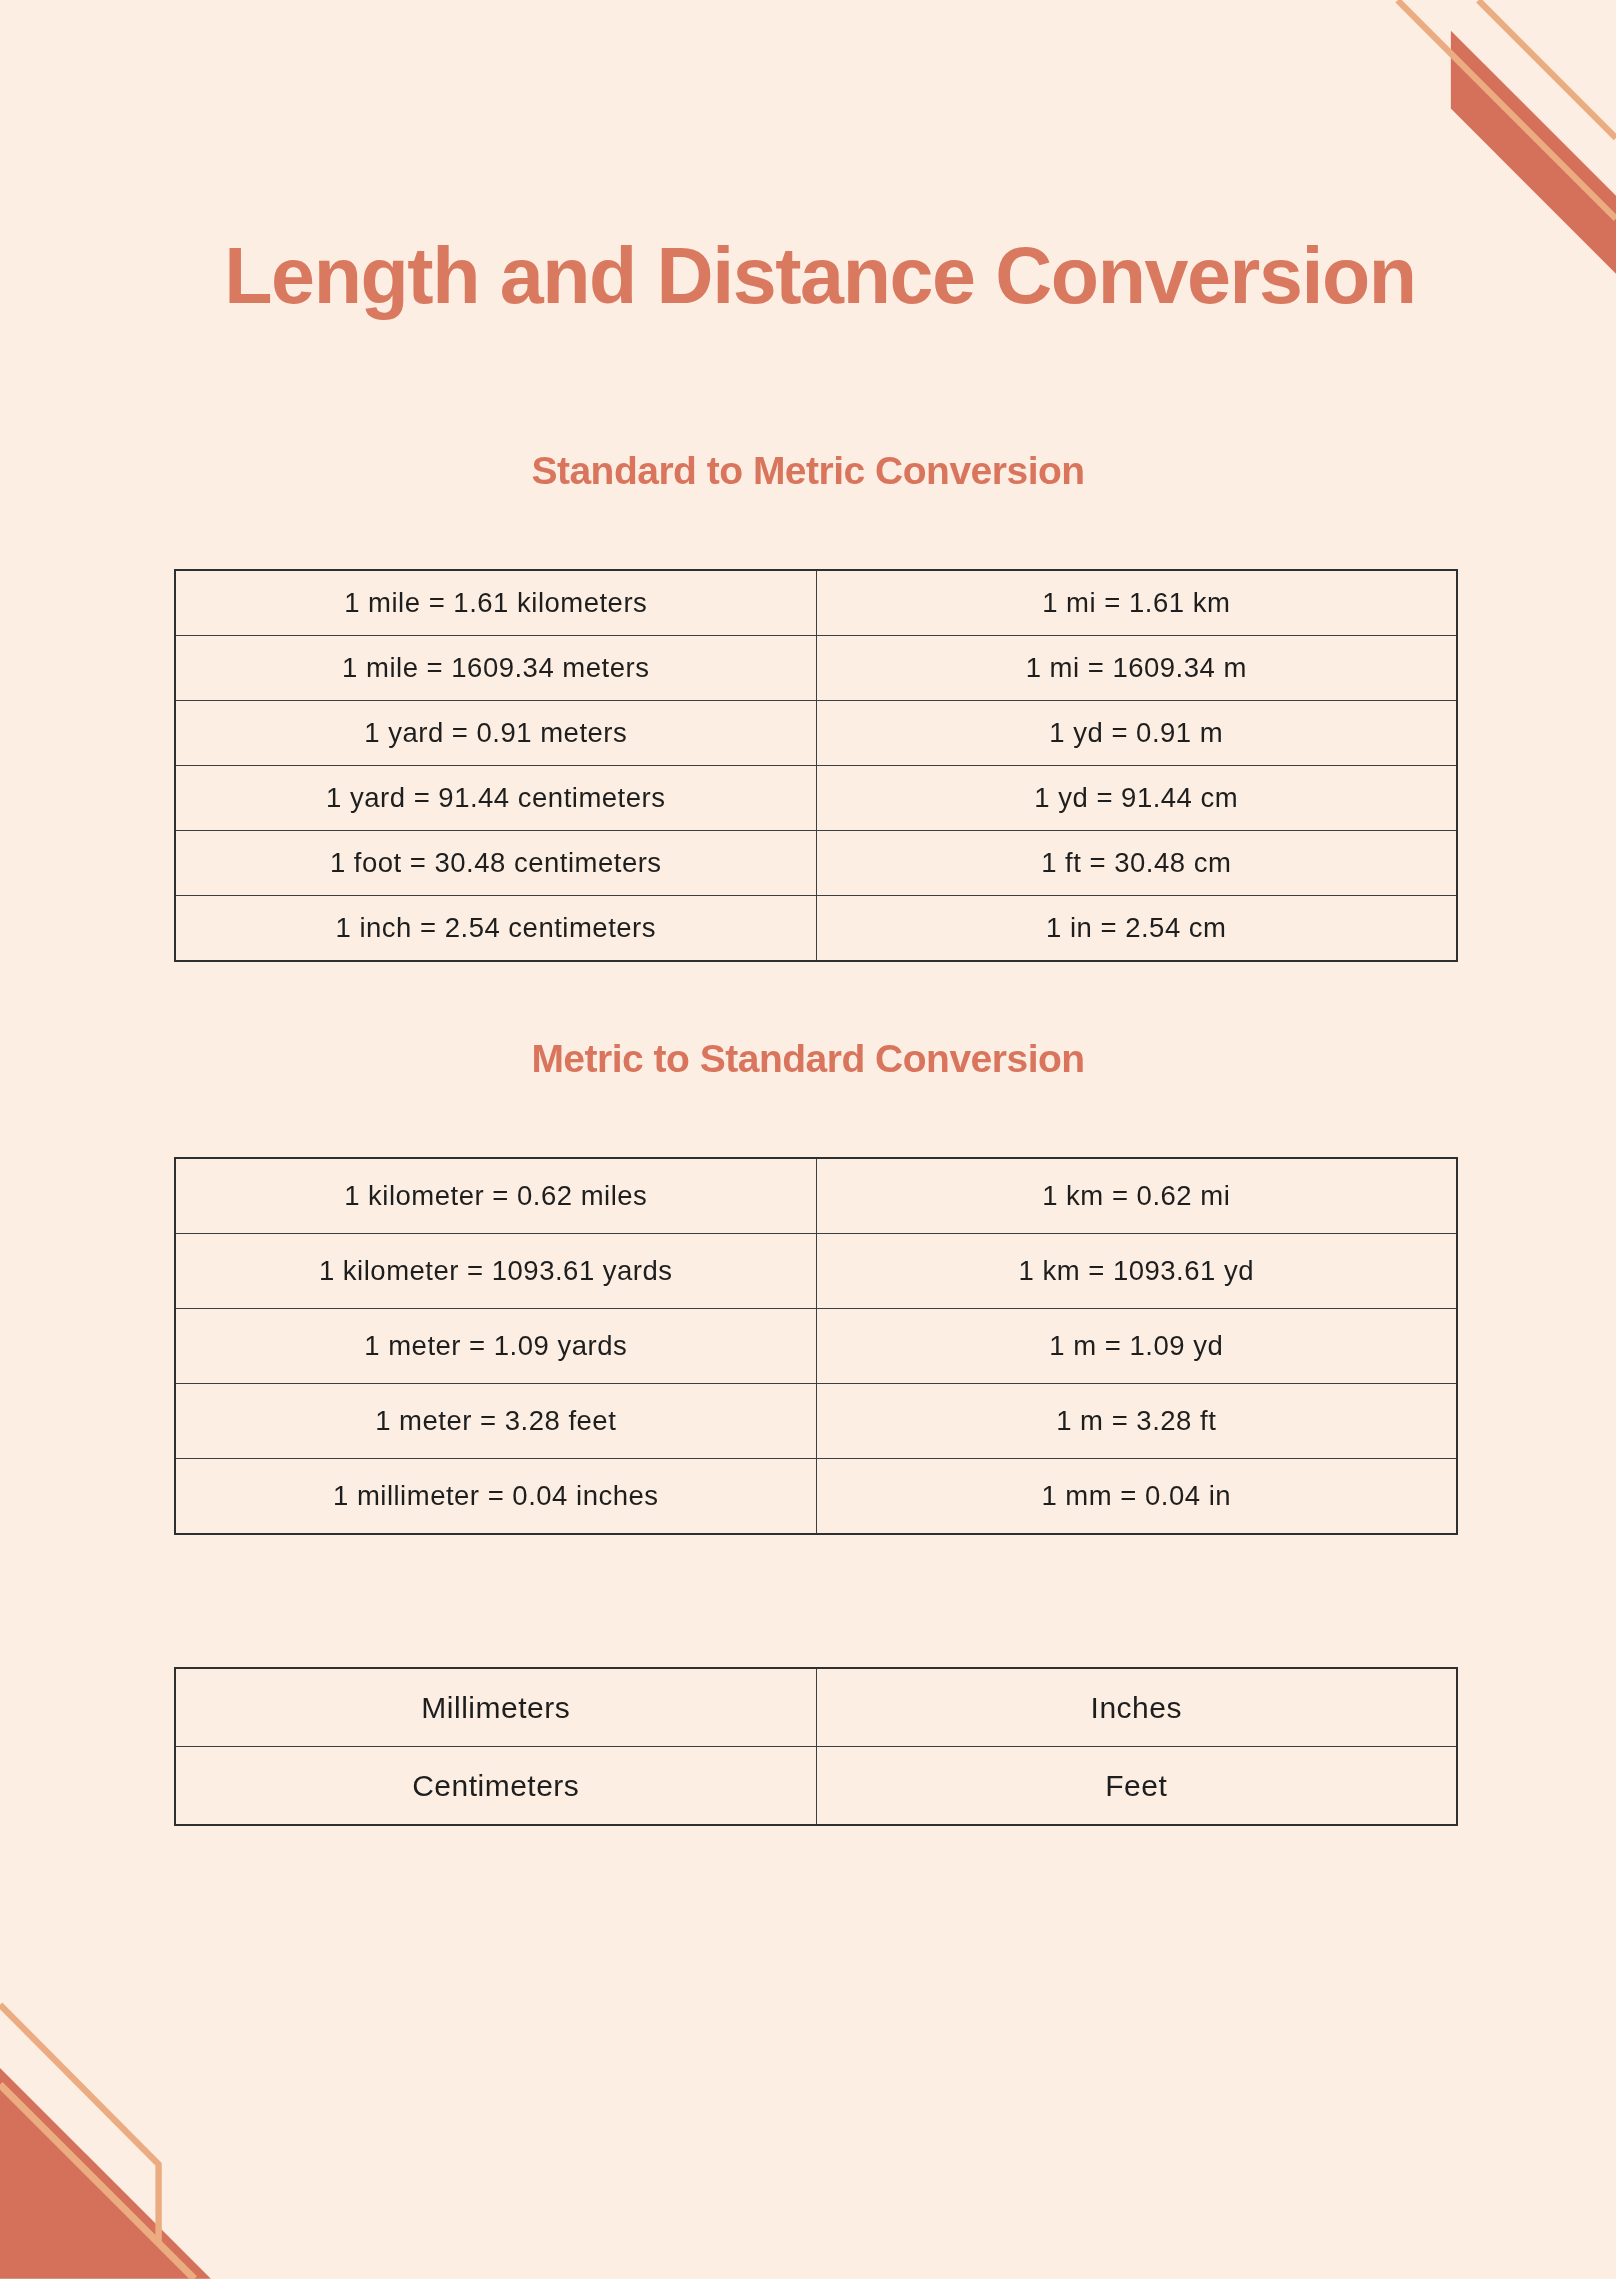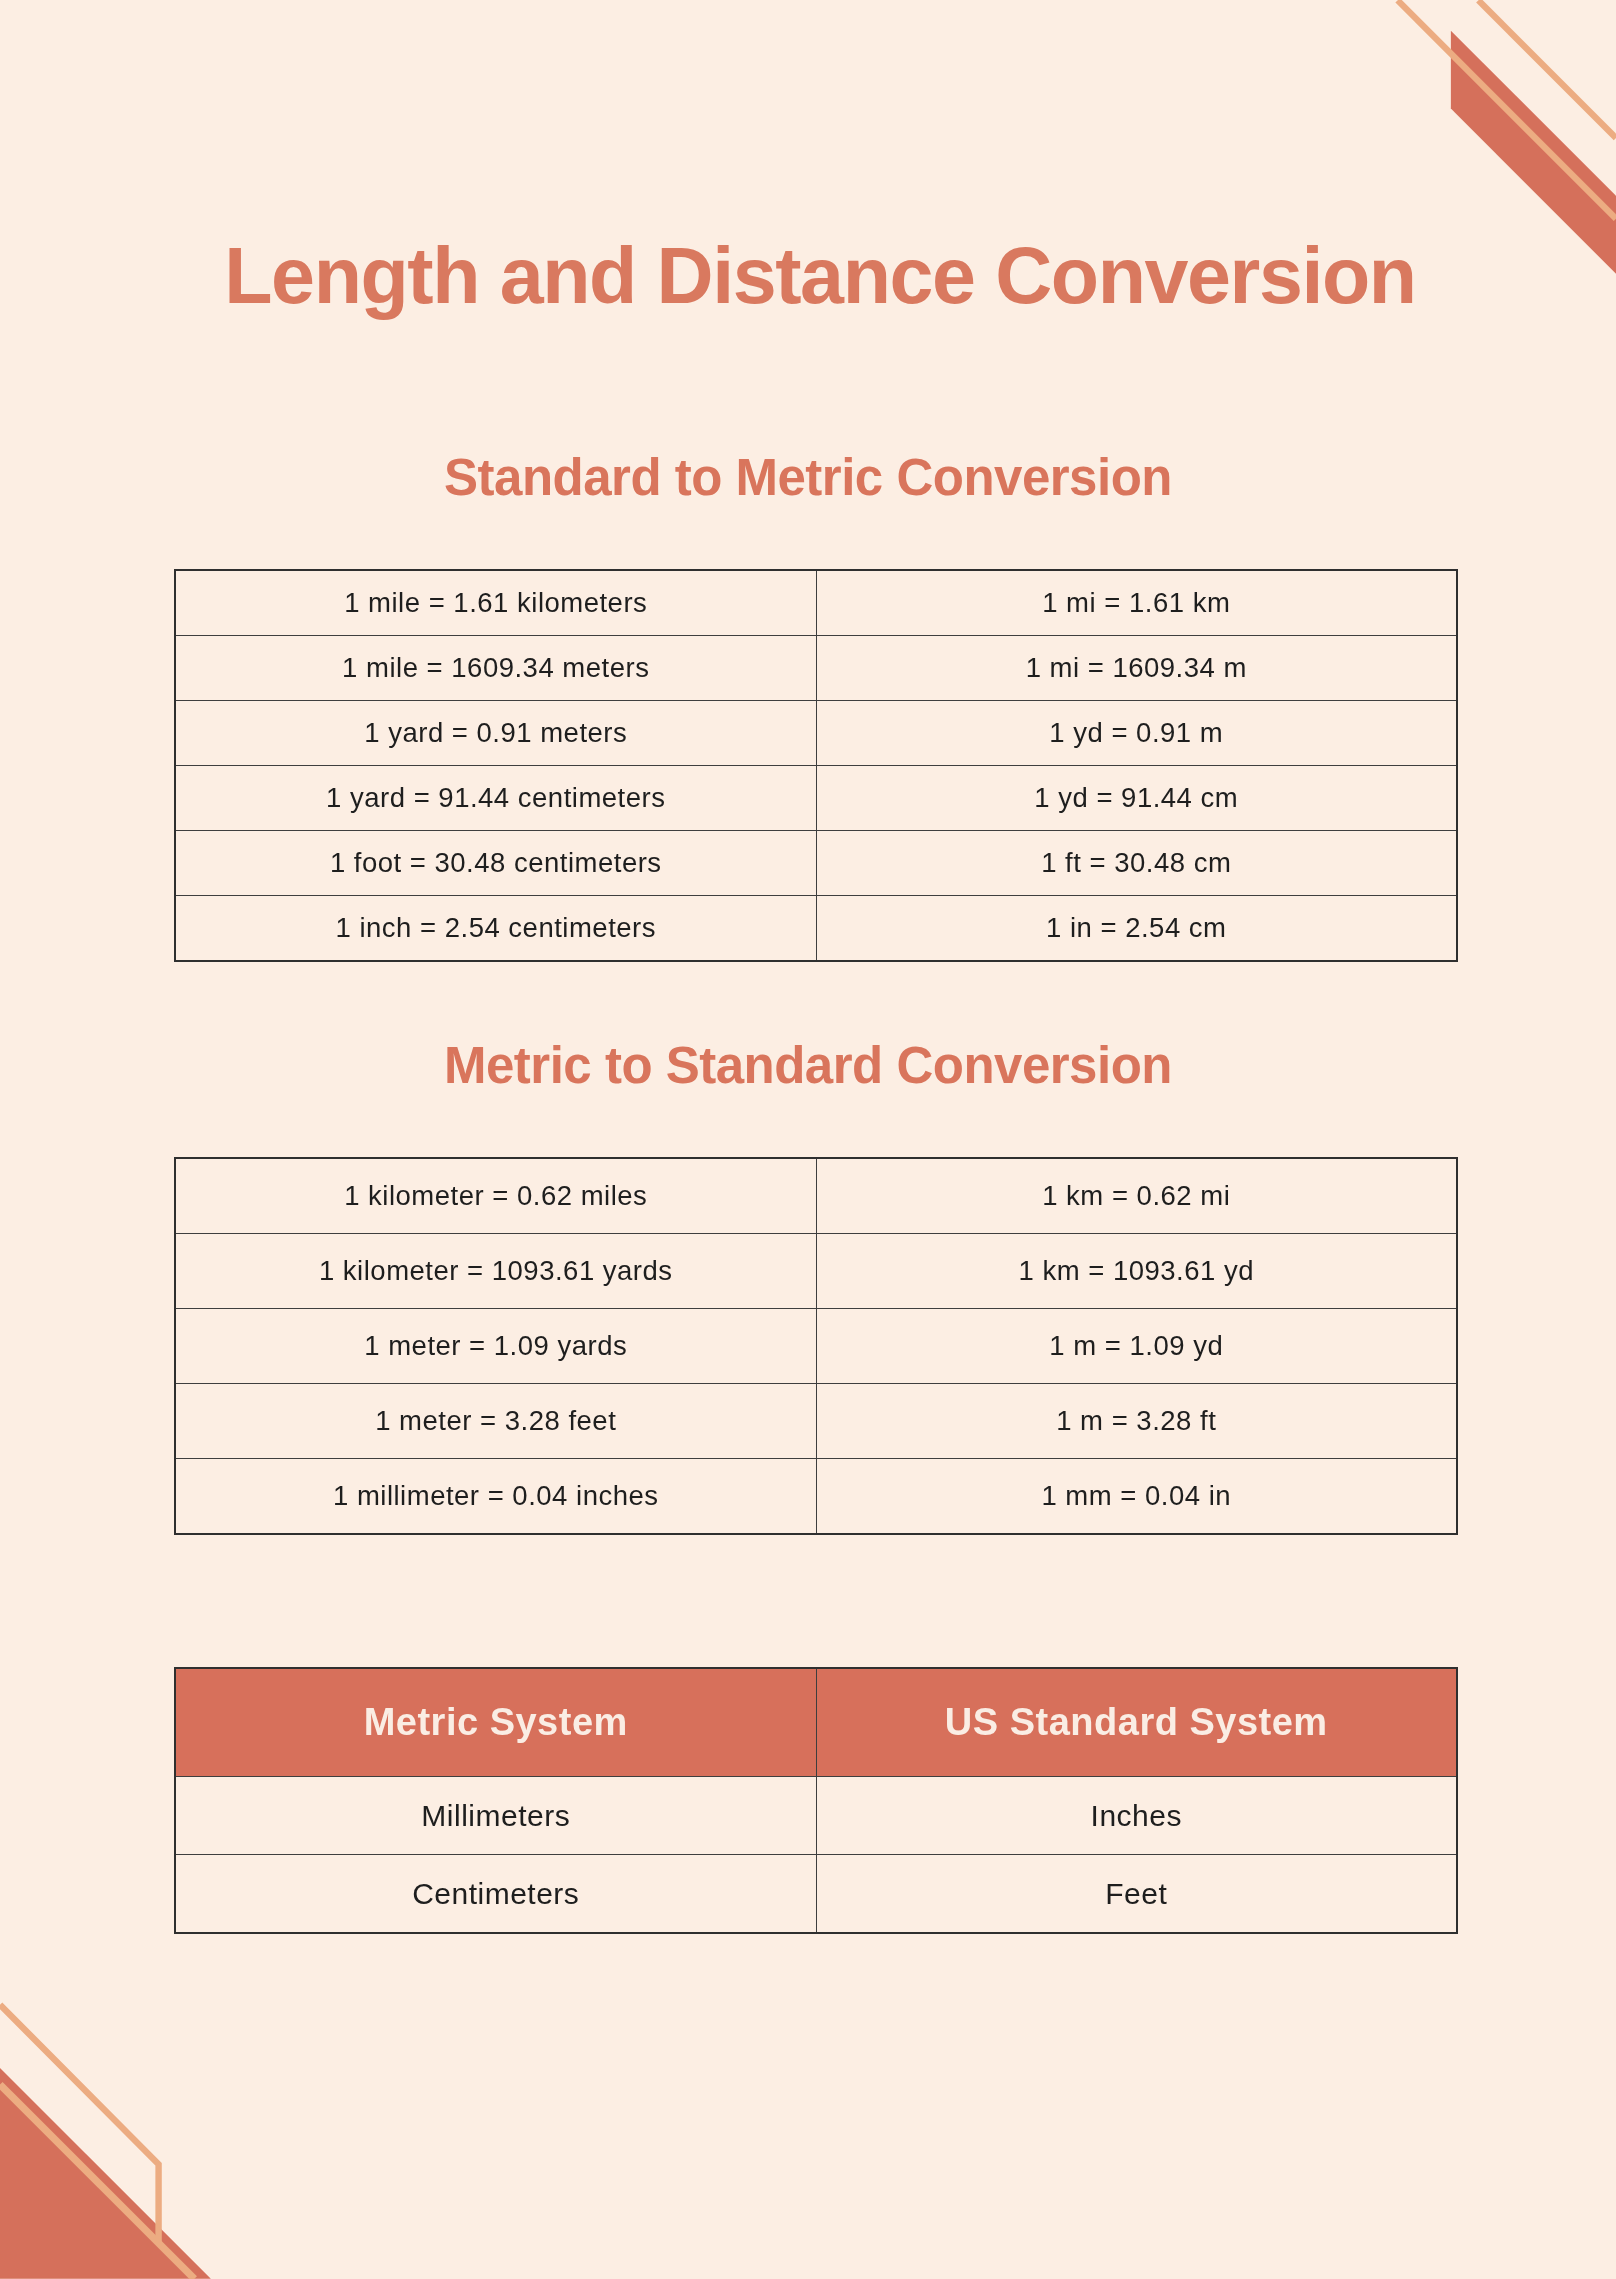--- a/index.html
+++ b/index.html
@@ -27,21 +27,21 @@
     letter-spacing: -1.4px;
     color: #D9795F;
     line-height: 1.15;
   }
   .section-heading {
     position: absolute;
     left: 0;
     width: 100%;
     margin: 0;
     text-align: center;
-    font-size: 51px;
+    font-size: 39px;
     font-weight: bold;
     letter-spacing: -0.5px;
     color: #D9755C;
     line-height: 1.1;
   }
   .heading-1 { top: 450px; }
   .heading-2 { top: 1038px; }
   .conv-table {
     position: absolute;
     left: 174px;
@@ -148,24 +148,20 @@
     </tr>
     <tr>
       <td>1 millimeter = 0.04 inches</td>
       <td>1 mm = 0.04 in</td>
     </tr>
   </tbody>
     </table>
 
   <table class="conv-table table-3">
     <tbody>
-        <tr>
-      <th>Metric System</th>
-      <th>US Standard System</th>
-    </tr>
     <tr>
       <td>Millimeters</td>
       <td>Inches</td>
     </tr>
     <tr>
       <td>Centimeters</td>
       <td>Feet</td>
     </tr>
   </tbody>
     </table>

